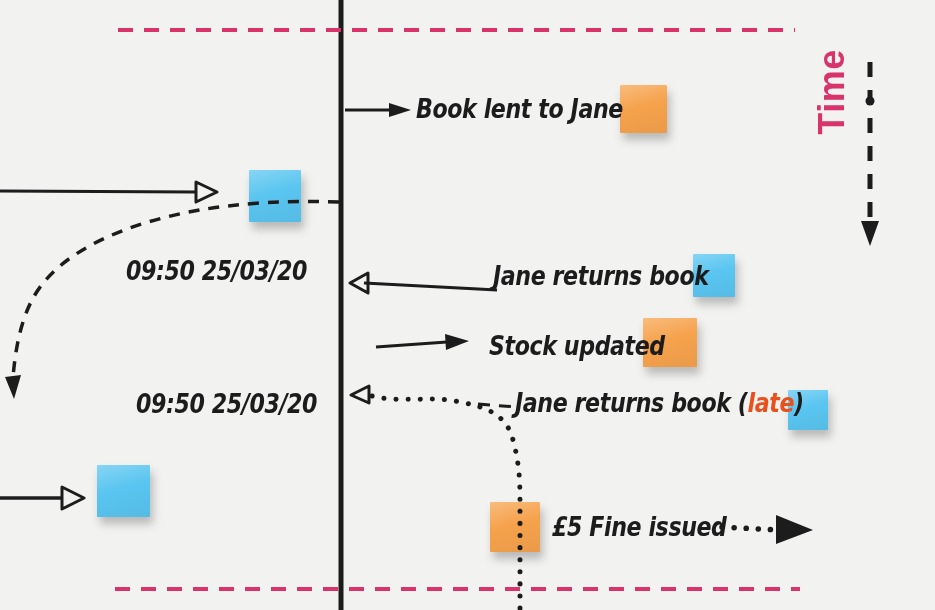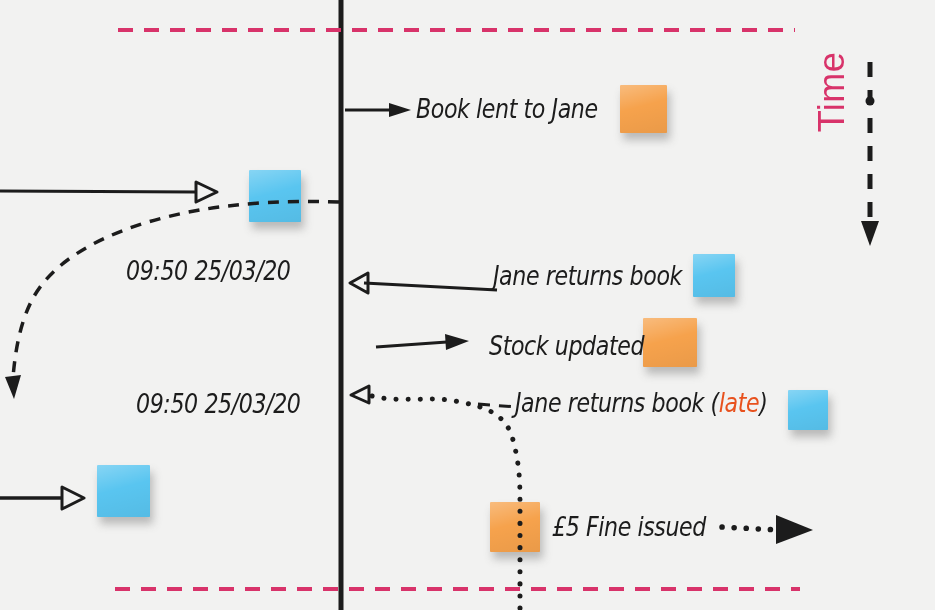--- a/index.html
+++ b/index.html
@@ -1,20 +1,21 @@
 <!DOCTYPE html>
 <html><head>
 <meta charset="utf-8">
 <style>
   html,body{margin:0;padding:0;}
   .board{
     position:relative;
     width:935px;height:610px;
     overflow:hidden;
     font-family:"DejaVu Sans",sans-serif;
+    font-weight:bold;
   }
   .svg-layer{position:absolute;left:0;top:0;width:935px;height:610px;}
   .sticky{
     position:absolute;
     border-radius:1px;
     box-shadow:3px 7px 9px rgba(80,80,80,0.35);
   }
   .sticky::after{
     content:"";position:absolute;inset:0;
     background:linear-gradient(165deg,rgba(255,255,255,0.28) 0%,rgba(255,255,255,0) 45%,rgba(0,0,0,0.05) 100%);

